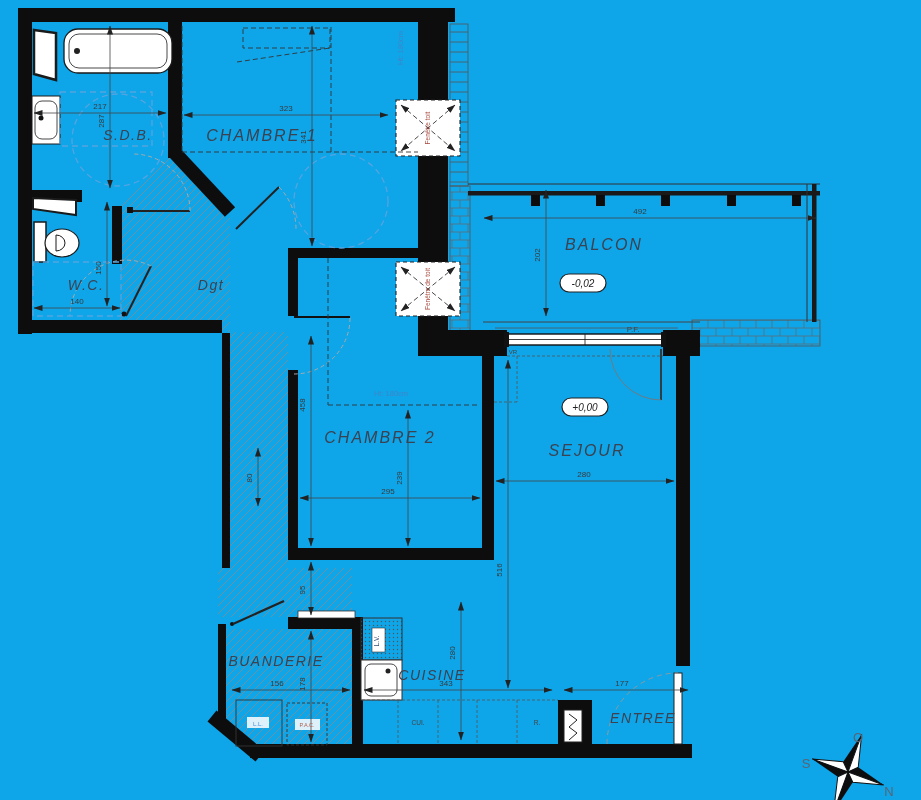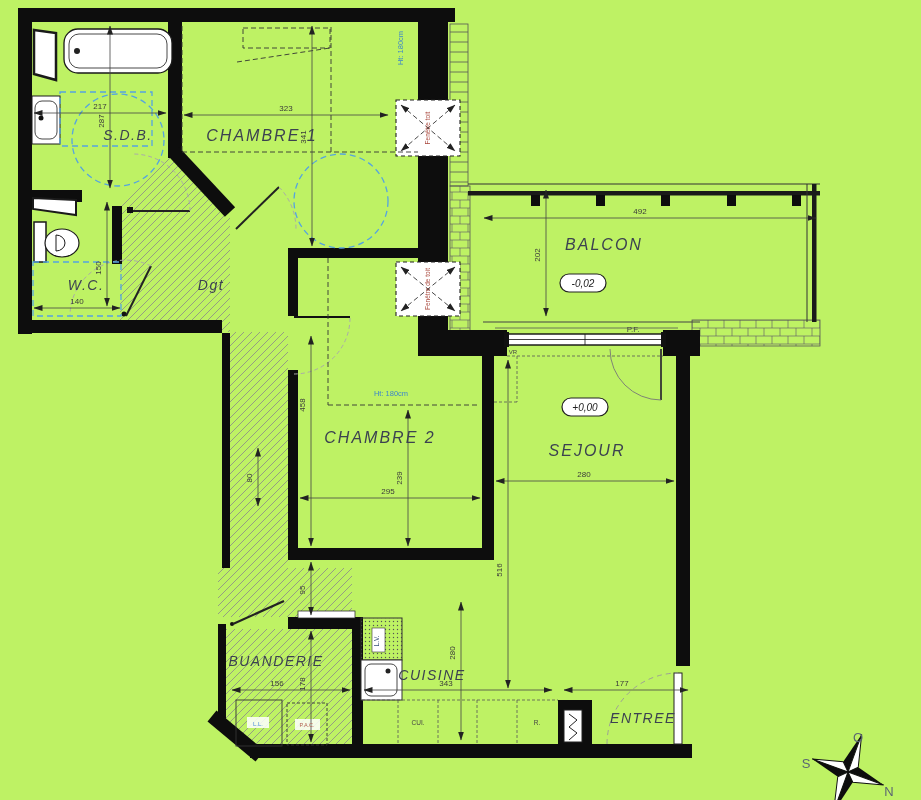--- a/index.html
+++ b/index.html
@@ -1,16 +1,16 @@
 <!DOCTYPE html>
 <html><head>
 <meta charset="utf-8">
 <style>
   html,body{margin:0;padding:0;background:#ffffff;}
-  .stage{width:921px;height:800px;background:#bef264;position:relative;overflow:hidden;}
+  .stage{width:921px;height:800px;background:#0ea5e9;position:relative;overflow:hidden;}
   svg{display:block;}
   text{font-family:"Liberation Sans", sans-serif;}
   .room{font-size:16px;font-style:italic;letter-spacing:2px;fill:#3c4250;text-anchor:middle;}
   .room-sm{font-size:14px;font-style:italic;letter-spacing:1.5px;fill:#3c4250;text-anchor:middle;}
   .dimtxt{font-size:8px;fill:#3a3a3a;text-anchor:middle;}
   .lvl{font-size:10px;font-style:italic;fill:#222;text-anchor:middle;}
   .blue{fill:#3e87c8;font-size:7.5px;text-anchor:middle;}
   .red{fill:#a8453a;font-size:6.5px;text-anchor:middle;}
   .tiny{font-size:6.5px;fill:#444;text-anchor:middle;}
   .comp{font-size:13px;fill:#5a6472;text-anchor:middle;}

